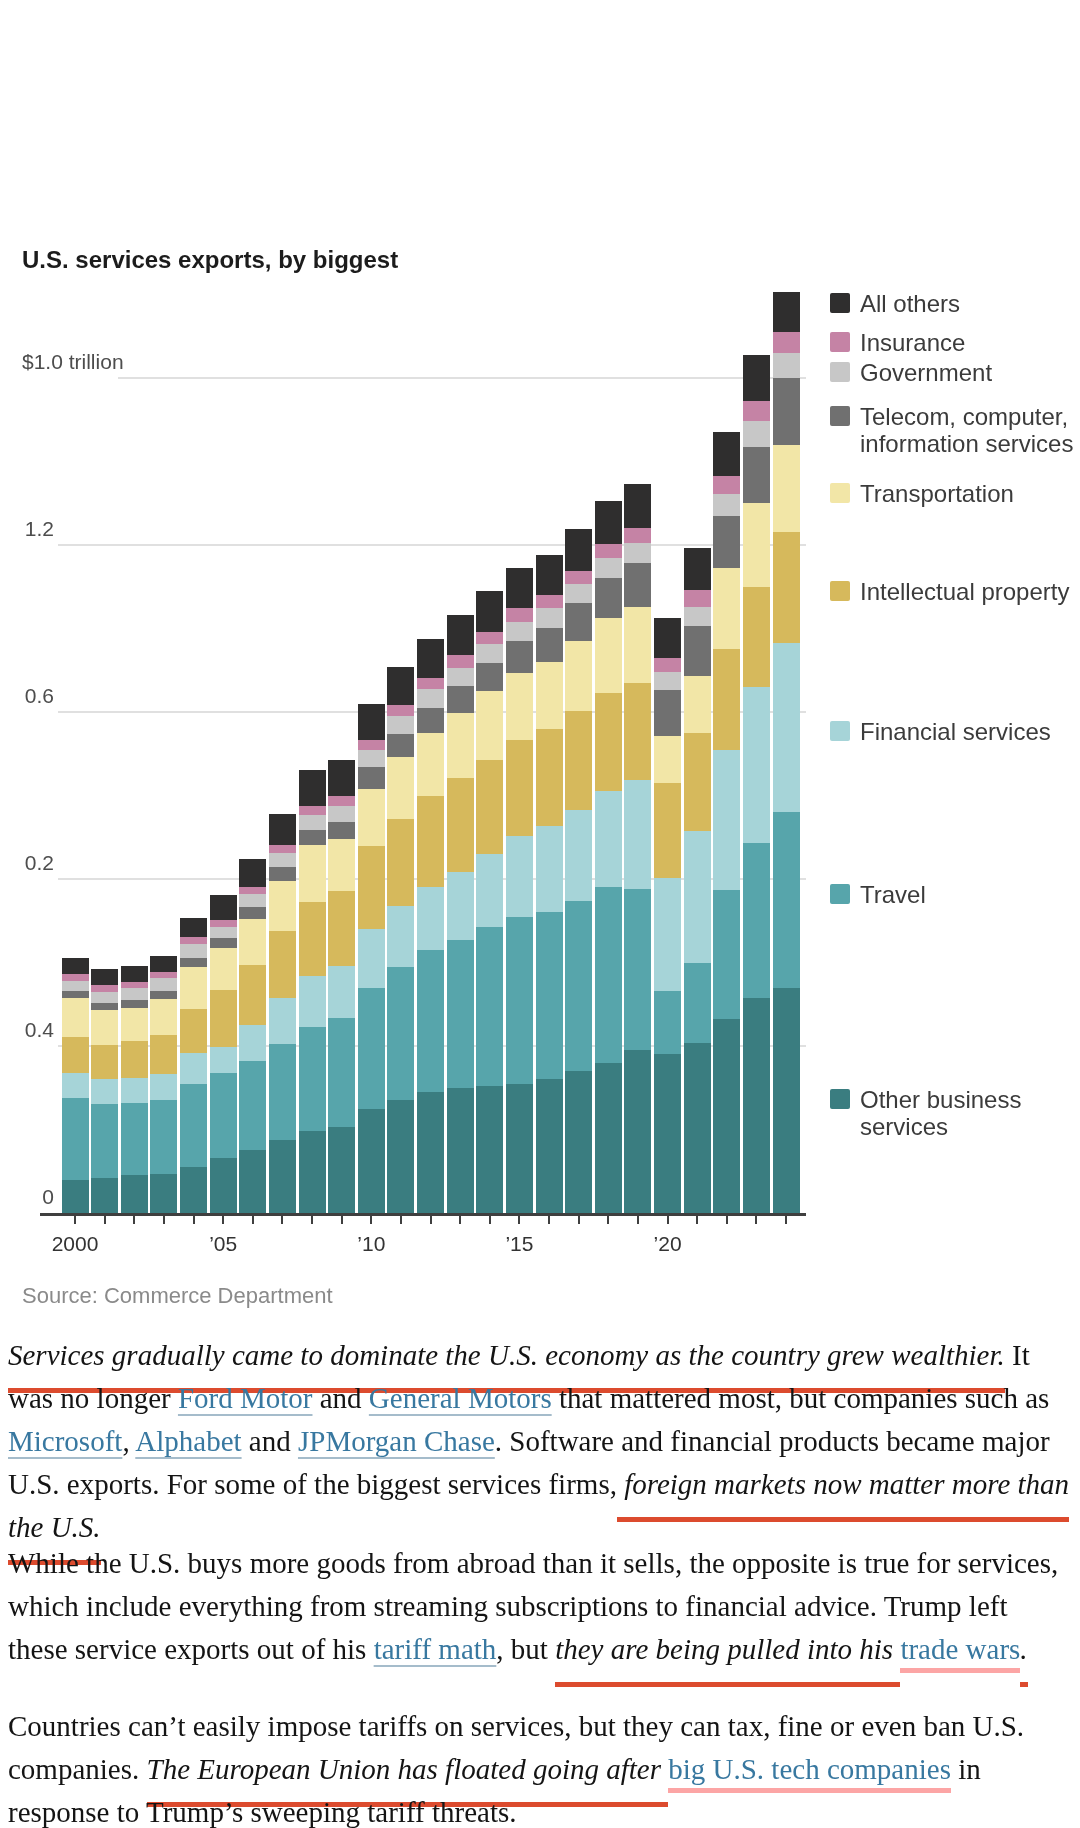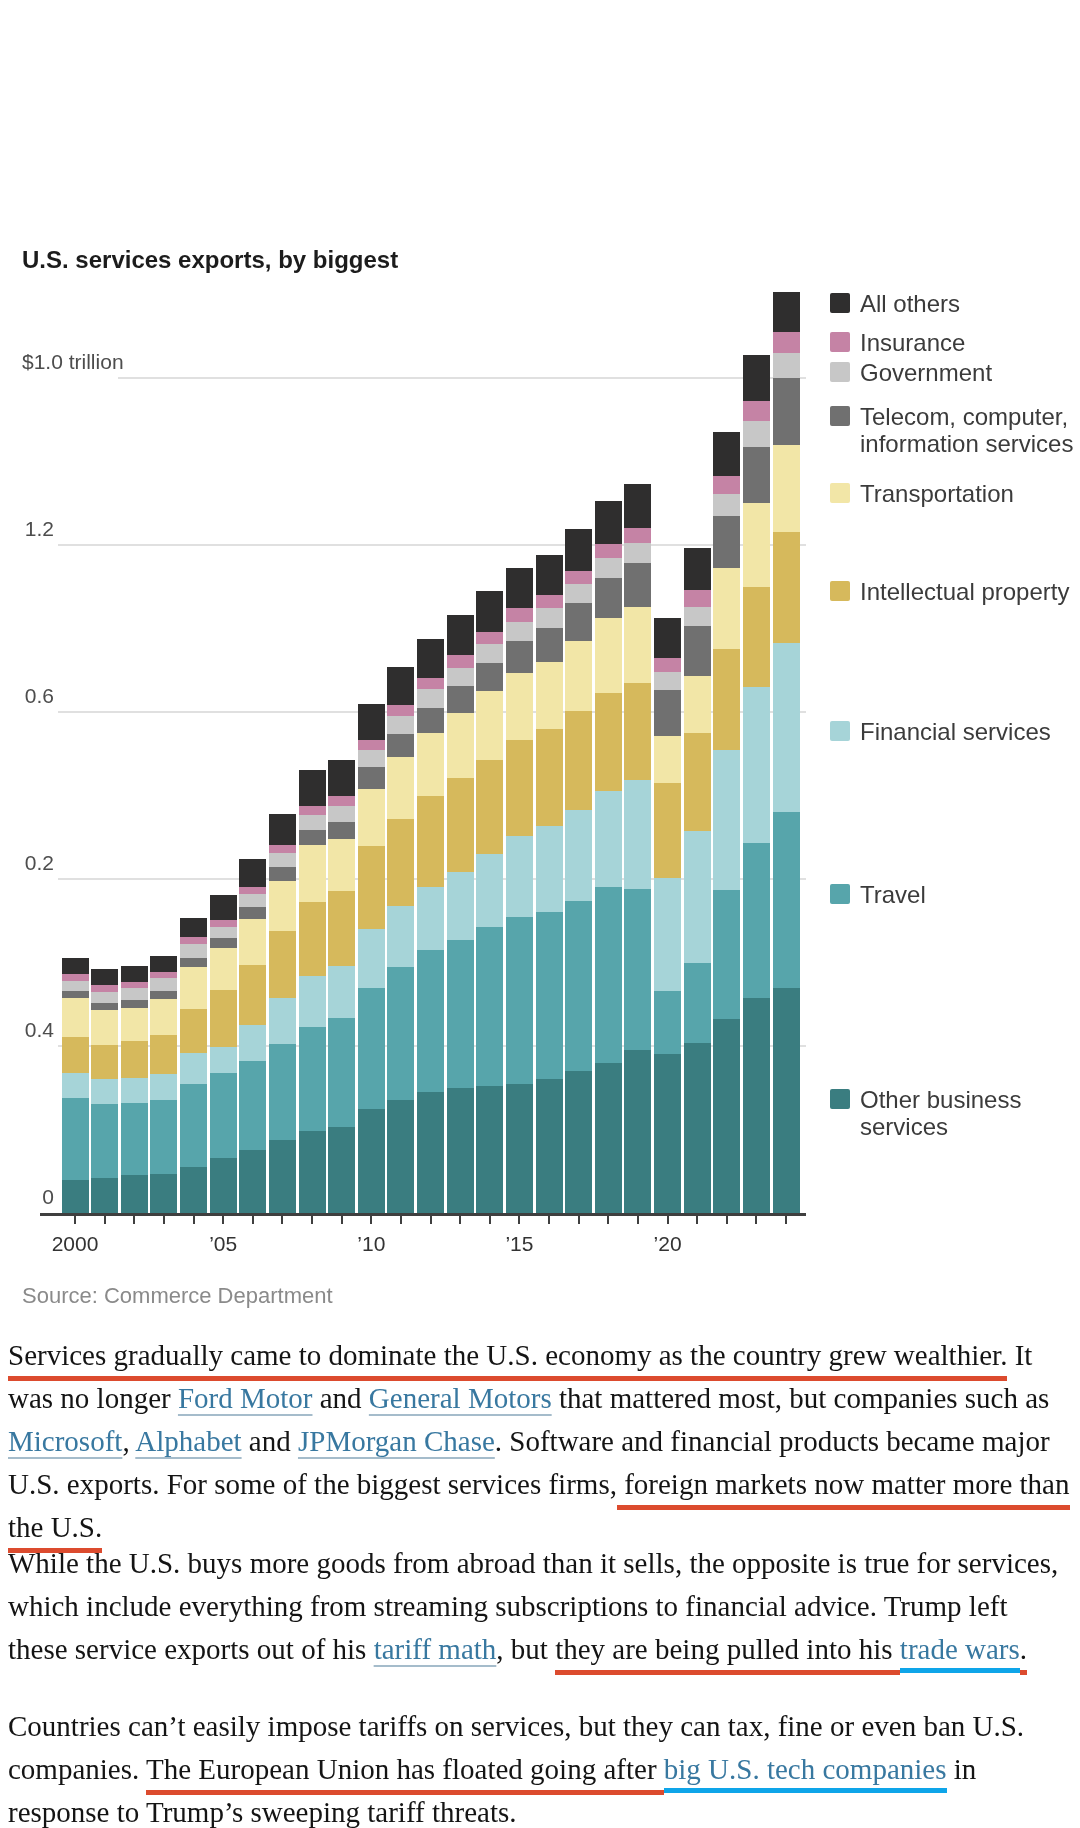--- a/index.html
+++ b/index.html
@@ -21,24 +21,24 @@
   .tick{position:absolute;width:2px;height:8px;background:#3f3f3f;}
   .bar{position:absolute;}
   .seg{position:absolute;left:0;width:100%;}
   .legend-item{position:absolute;left:830px;}
   .swatch{position:absolute;left:0;top:3px;width:20px;height:20px;border-radius:2px;}
   .legend-label{position:absolute;left:30px;top:0;width:235px;font-size:24px;line-height:27px;color:#3b3b3b;}
   .source{position:absolute;top:1283px;left:22px;font-size:22px;color:#8a8a8a;}
   
   .para{position:absolute;left:8px;width:1064px;font-family:"Liberation Serif",serif;
     font-size:29px;line-height:43px;color:#141414;}
-  .red{border-bottom:5px solid #dc4b2e;padding-bottom:5px;}
+  .red{border-bottom:5px solid #dc4b2e;padding-bottom:17px;font-style:italic;}
   a.lnk{color:#3878a0;text-decoration:underline;text-decoration-color:#a5bccb;
     text-decoration-thickness:2px;text-underline-offset:6px;cursor:pointer;}
-  a.lnk.redlink{text-decoration:none;border-bottom:5px solid #0ea5e9;padding-bottom:3px;}
+  a.lnk.redlink{text-decoration:none;border-bottom:5px solid #fca5a5;padding-bottom:3px;}
 </style>
 </head>
 <body>
 
 <div id="page">
 
   <div id="chart">
     <div class="chart-title">U.S. services exports, by biggest</div>
     <div id="plot">
         <div class="gridline" style="top: 377px; left: 118px; width: 688px;"></div>

